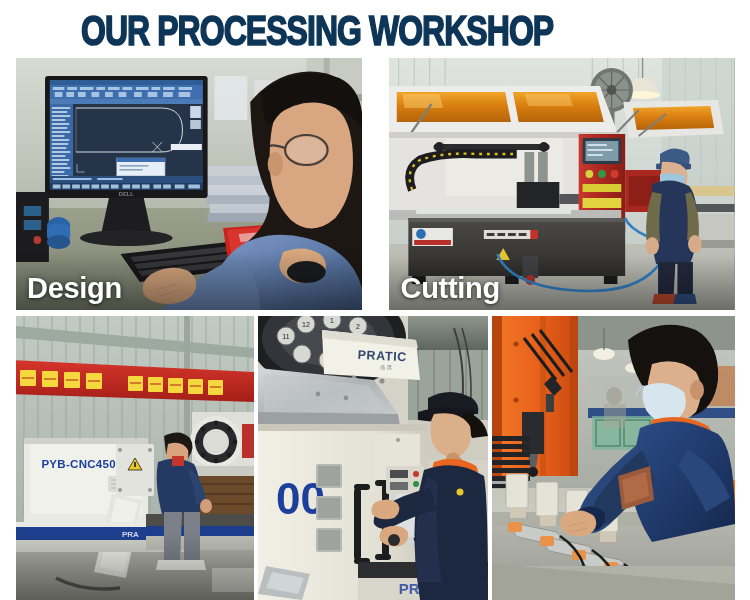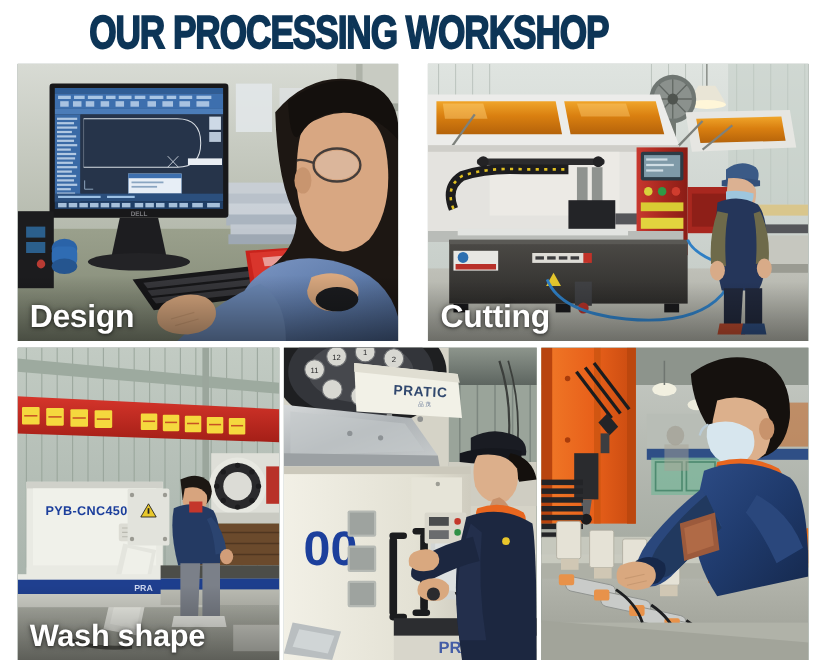--- a/index.html
+++ b/index.html
@@ -632,21 +632,20 @@
           <path d="M142 244 L168 244 L170 254 L140 254 Z" fill="#e9eae4"></path>
           <path d="M166 244 L188 244 L190 254 L164 254 Z" fill="#e9eae4"></path>
           <path d="M156 140 L168 140 L168 150 L156 150 Z" fill="#c4362b"></path>
         </g>
 
         <path d="M40 262 Q66 276 104 272" fill="none" stroke="#55564f" stroke-width="3.5"></path>
         <rect x="196" y="252" width="42" height="24" fill="#cacbc3"></rect>
 
         <rect x="0" y="216" width="238" height="68" fill="url(#wCapShade)"></rect>
       </svg>
-      <div class="caption small">Wash shape</div>
     </div>
 
     <div class="tile t-mill">
       <svg viewBox="0 0 230 284" preserveAspectRatio="none">
         <defs>
           <linearGradient id="mBody" x1="0" y1="0" x2="1" y2="0">
             <stop offset="0" stop-color="#f2f0e6"></stop>
               <stop offset="0.7" stop-color="#e3e1d4"></stop>
               <stop offset="1" stop-color="#cfccbf"></stop>
           </linearGradient>

